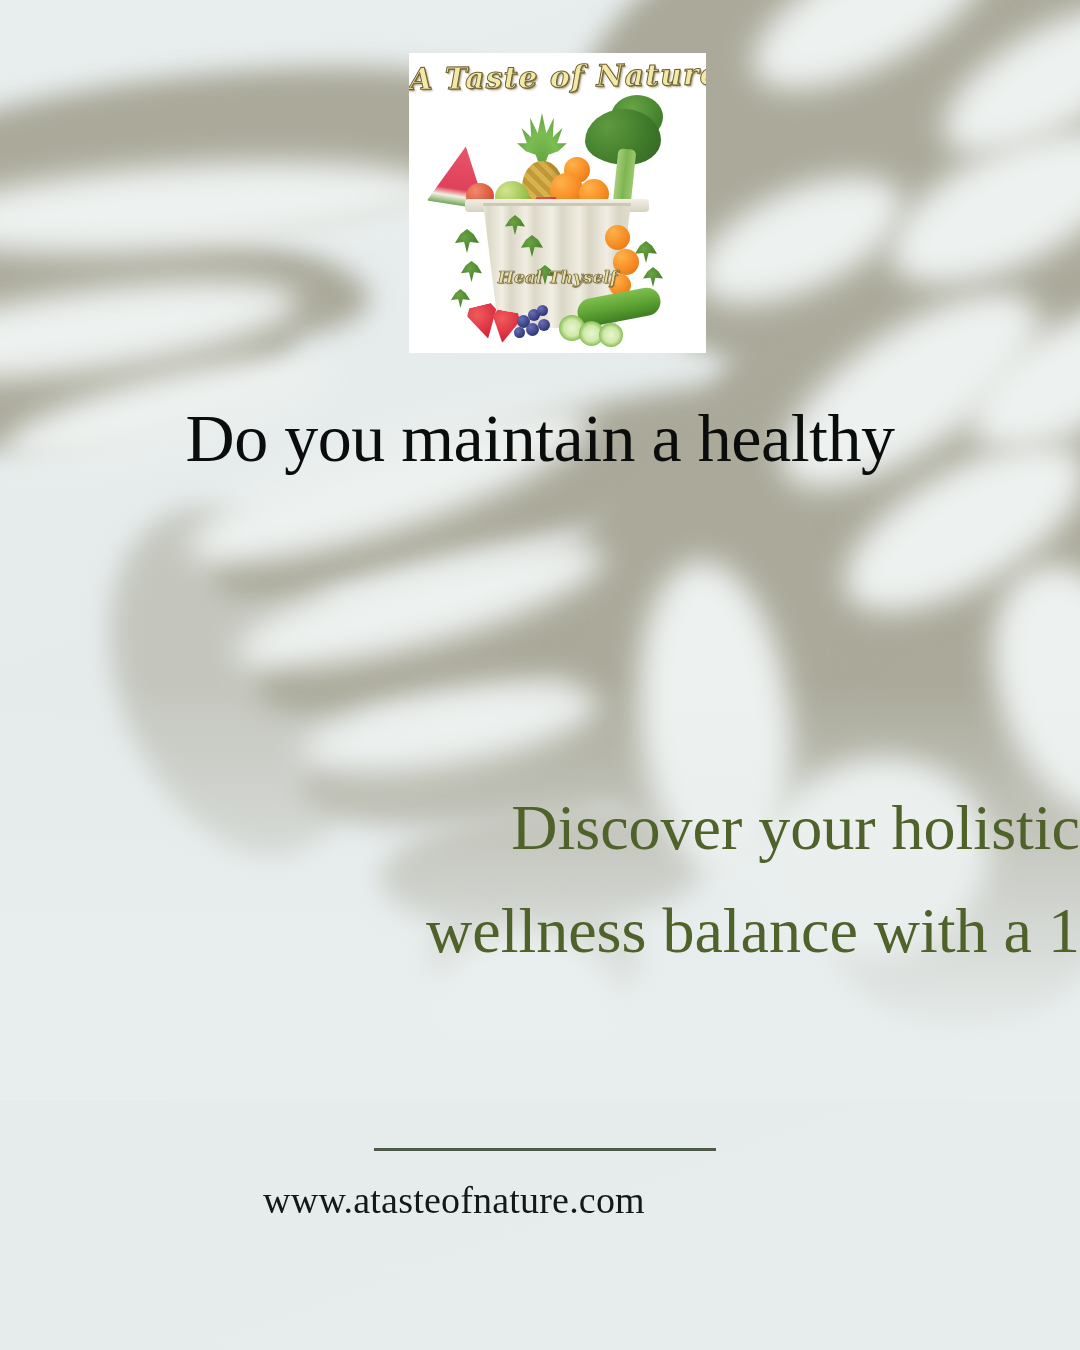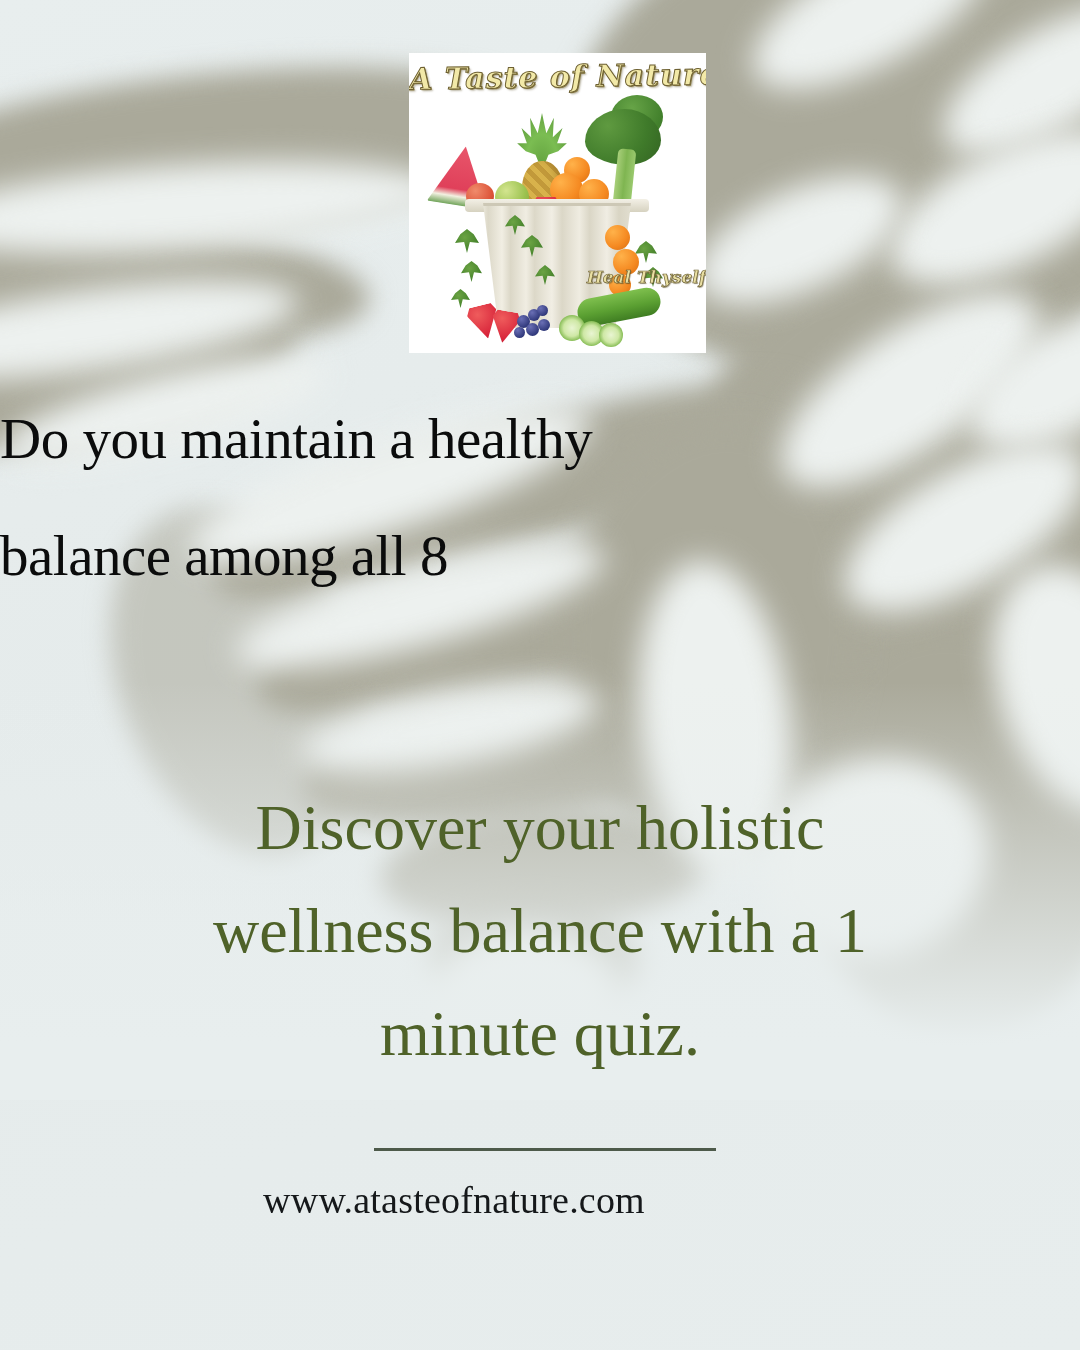--- a/index.html
+++ b/index.html
@@ -134,21 +134,21 @@
     position: absolute;
     left: 56px; top: 146px;
     width: 184px; height: 13px;
     background: linear-gradient(180deg,#f3f0e6,#d6d2c0);
     border-radius: 4px;
   }
   .heal {
     position: absolute;
     left: 0; top: 214px;
     width: 297px;
-    text-align: right;
+    text-align: center;
     font-family: "DejaVu Serif", "Liberation Serif", serif;
     font-style: italic;
     font-weight: 700;
     font-size: 17px;
     color: #e9dfa2;
     -webkit-text-stroke: 0.7px #6b5f33;
     text-shadow: 1px 1px 1px rgba(85,75,35,.55);
     white-space: nowrap;
     z-index: 6;
   }
@@ -228,35 +228,36 @@
   .f1{left:166px;top:150px;width:14px;height:14px}
   .f2{left:186px;top:158px;width:12px;height:12px}
   .f3{left:150px;top:160px;width:11px;height:11px}
 
   
   .headline {
     position: absolute;
     left: 0;
     top: 380px;
     width: 1080px;
+    text-align: center;
     color: #0b0c0c;
     font-family: "Liberation Serif", "DejaVu Serif", serif;
-    font-size: 57px;
+    font-size: 68px;
     line-height: 117px;
     letter-spacing: -0.5px;
     white-space: nowrap;
   }
   .headline .hl-line { display: block; }
 
   .subhead {
     position: absolute;
     left: 0;
     top: 776px;
     width: 1080px;
-    text-align: center;
+    text-align: right;
     color: #4f6229;
     font-family: "Liberation Serif", "DejaVu Serif", serif;
     font-size: 64px;
     line-height: 103px;
     white-space: nowrap;
   }
   .subhead .sb-line { display: block; }
 
   .divider {
     position: absolute;
@@ -366,25 +367,23 @@
     <div class="prod blue b1"></div>
     <div class="prod blue b2"></div>
     <div class="prod blue b3"></div>
     <div class="prod blue b4"></div>
     <div class="prod blue b5"></div>
     <div class="prod blue b6"></div>
   </div>
 
   <div class="headline">
     <span class="hl-line">Do you maintain a healthy</span>
-    <span class="hl-line">balance among all 8</span>
   </div>
 
   <div class="subhead">
     <span class="sb-line">Discover your holistic</span>
     <span class="sb-line">wellness balance with a 1</span>
-    <span class="sb-line">minute quiz.</span>
   </div>
 
   <div class="divider"></div>
   <div class="url">www.atasteofnature.com</div>
 
 </div>
 
 </body></html>

